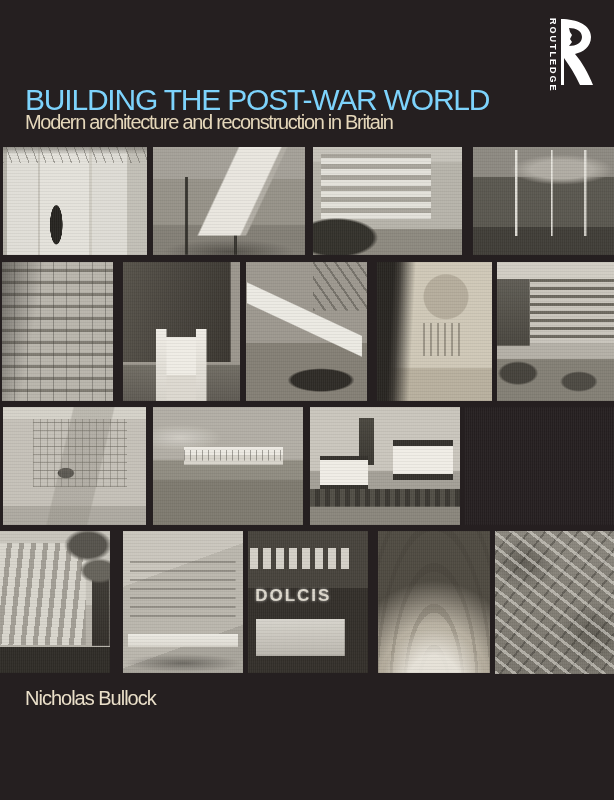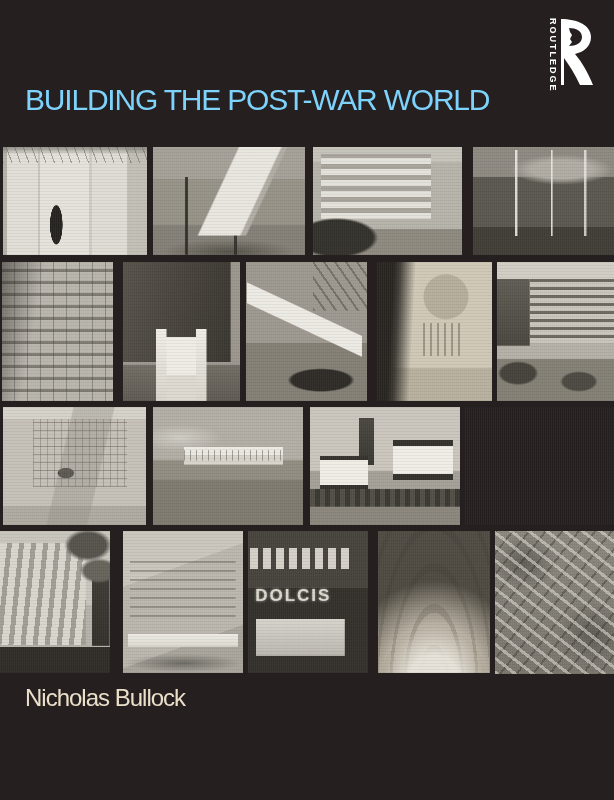--- a/index.html
+++ b/index.html
@@ -24,21 +24,21 @@
     font-size:30px;font-weight:400;letter-spacing:-1.2px;line-height:30px;
     color:#7dd3fc;white-space:nowrap;
   }
   .subtitle{
     position:absolute;left:25px;top:112px;margin:0;
     font-size:20px;font-weight:400;letter-spacing:-1.3px;line-height:20px;
     color:#e5d7ba;white-space:nowrap;
   }
   .author{
     position:absolute;left:25px;top:688px;margin:0;
-    font-size:24px;font-weight:400;letter-spacing:-1px;line-height:20px;
+    font-size:20px;font-weight:400;letter-spacing:-1px;line-height:20px;
     color:#eadfc9;white-space:nowrap;
   }
   
   .tile{position:absolute;margin:0;overflow:hidden;}
   .tile::after{
     content:"";position:absolute;inset:0;
     background:
       repeating-linear-gradient(0deg, rgba(0,0,0,.05) 0 1px, transparent 1px 3px),
       repeating-linear-gradient(90deg, rgba(255,255,255,.04) 0 1px, transparent 1px 2px);
   }
@@ -192,20 +192,21 @@
   <div class="logo">
     <span class="logo-name">ROUTLEDGE</span>
     <span class="logo-r">
       <svg width="34" height="68" viewBox="0 0 34 68" aria-hidden="true">
         <path fill="#ffffff" fill-rule="evenodd" d="M1 1 C 17 1 31 7 31 19 C 31 29 23 34 15 36 C 22 44 28 55 33 67 L 20 67 C 15 56 9 47 4 40 L 4 67 L 1 67 Z M 9 10 C 16 10 22 13 22 19 C 22 25 16 28 9 28 L 12 24 L 10 21 L 12 17 L 10 14 Z"></path>
       </svg>
     </span>
   </div>
 
   <h1 class="title">BUILDING THE POST-WAR WORLD</h1>
+  <h2 class="subtitle">Modern architecture and reconstruction in Britain</h2>
 
   <figure class="tile t1" title="modernist interior with sculpture"></figure>
   <figure class="tile t2" title="festival plaza with canopy and trees"></figure>
   <figure class="tile t3" title="apartment block with balconies"></figure>
   <figure class="tile t4" title="Royal Festival Hall under construction"></figure>
 
   <figure class="tile t5" title="office slab facade"></figure>
   <figure class="tile t6" title="baroque church in front of office slab"></figure>
   <figure class="tile t7" title="prefab house transported on truck"></figure>
   <figure class="tile t8" title="St Paul's dome seen through ruins"></figure>

